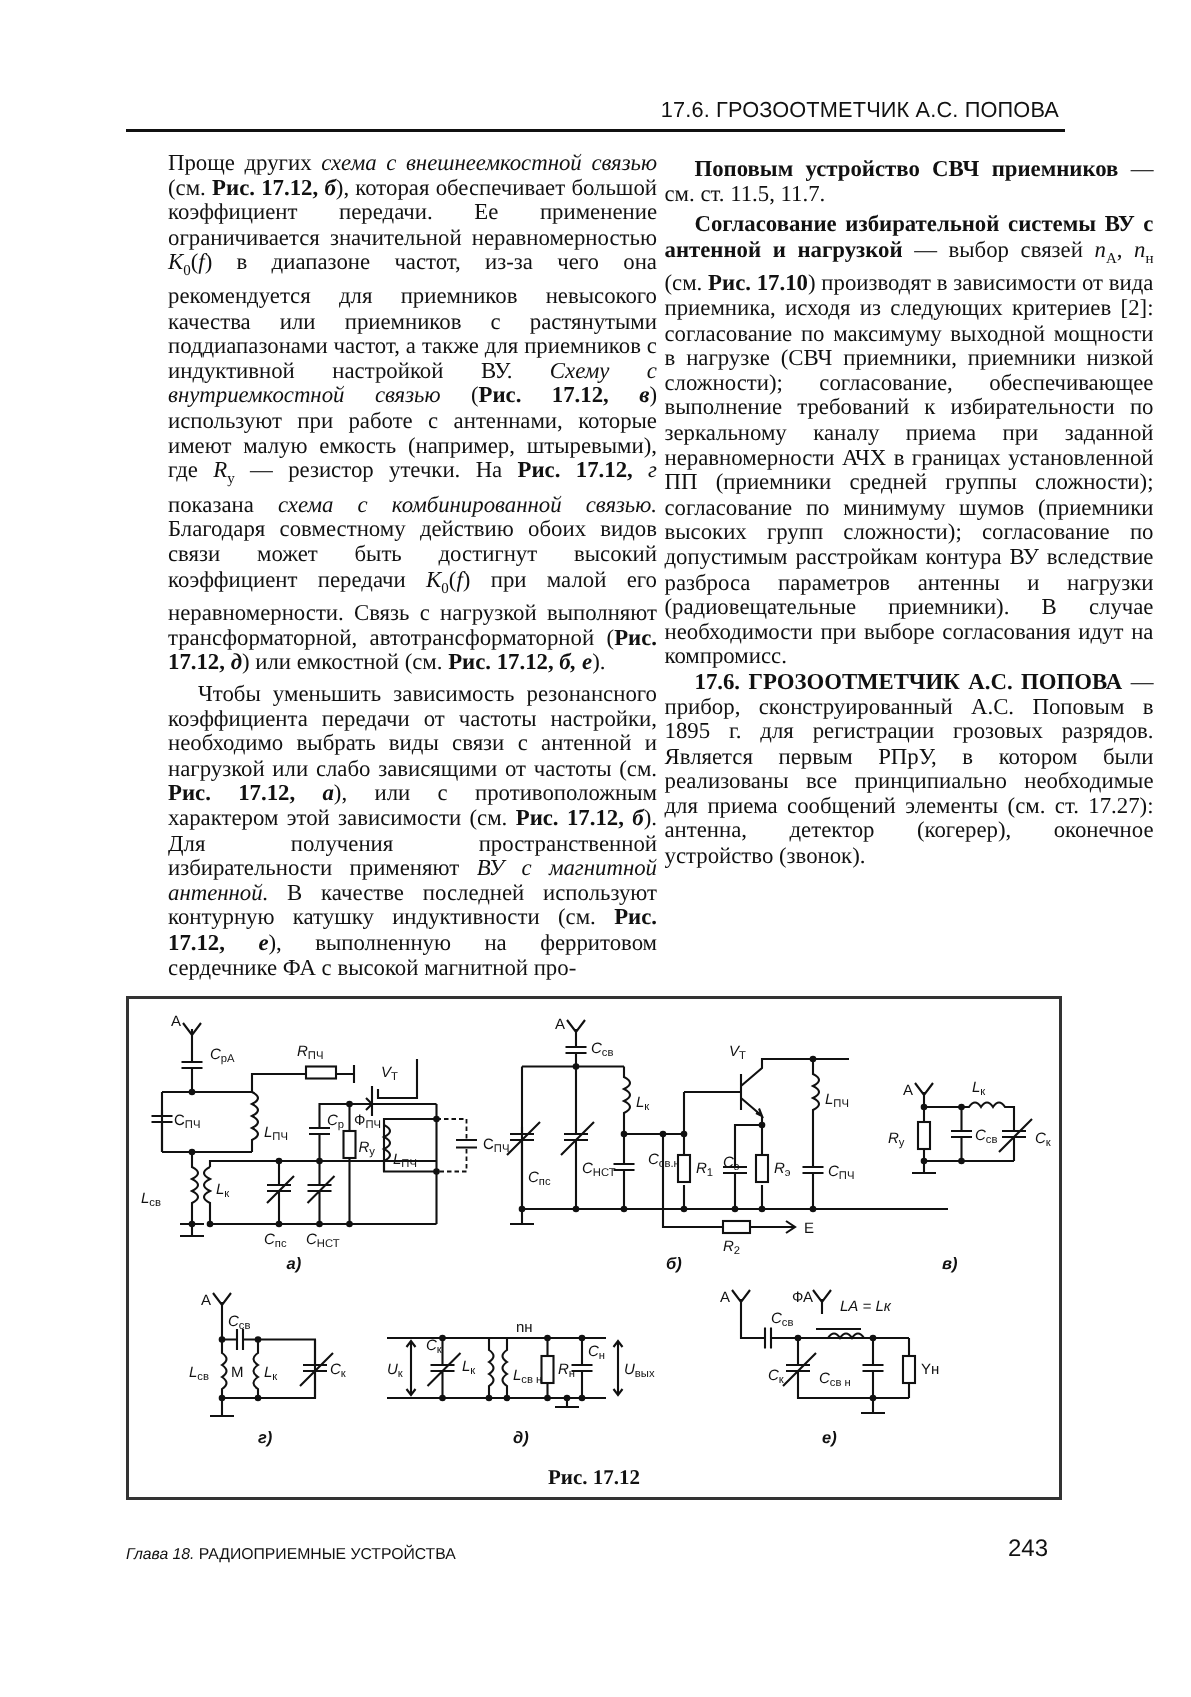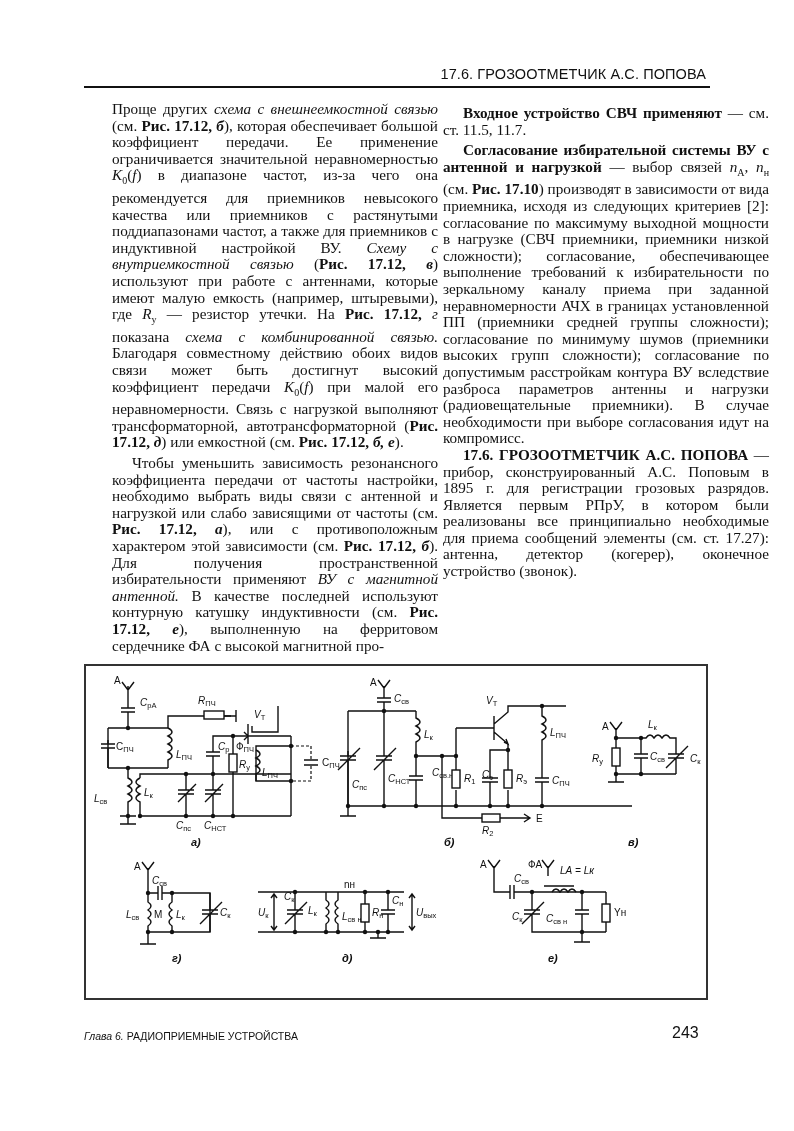--- a/index.html
+++ b/index.html
@@ -56,21 +56,21 @@
 <div class="running-head">
   <span>17.6. ГРОЗООТМЕТЧИК А.С. ПОПОВА</span>
 </div>
 
 <div class="col left">
   <p class="rich"><span>Проще других </span><i>схема с внешнеемкостной связью</i><span> (см. </span><b>Рис. 17.12, </b><b style="font-style: italic;">б</b><span>), которая обеспечивает большой коэффициент передачи. Ее применение ограничивается значительной неравномерностью </span><i>K</i><sub style="font-size: 10px;">0</sub><span>(</span><i>f</i><span>) в диапазоне частот, из-за чего она рекомендуется для приемников невысокого качества или приемников с растянутыми поддиапазонами частот, а также для приемников с индуктивной настройкой ВУ. </span><i>Схему с внутриемкостной связью</i><span> (</span><b>Рис. 17.12, </b><b style="font-style: italic;">в</b><span>) используют при работе с антеннами, которые имеют малую емкость (например, штыревыми), где </span><i>R</i><sub style="font-size: 10px;">у</sub><span> — резистор утечки. На </span><b>Рис. 17.12, </b><i>г</i><span> показана </span><i>схема с комбинированной связью.</i><span> Благодаря совместному действию обоих видов связи может быть достигнут высокий коэффициент передачи </span><i>K</i><sub style="font-size: 10px;">0</sub><span>(</span><i>f</i><span>) при малой его неравномерности. Связь с нагрузкой выполняют трансформаторной, автотрансформаторной (</span><b>Рис. 17.12, </b><b style="font-style: italic;">д</b><span>) или емкостной (см. </span><b>Рис. 17.12, </b><b style="font-style: italic;">б, е</b><span>).</span></p>
   <p class="rich ind gap"><span>Чтобы уменьшить зависимость резонансного коэффициента передачи от частоты настройки, необходимо выбрать виды связи с антенной и нагрузкой или слабо зависящими от частоты (см. </span><b>Рис. 17.12, </b><b style="font-style: italic;">а</b><span>), или с противоположным характером этой зависимости (см. </span><b>Рис. 17.12, </b><b style="font-style: italic;">б</b><span>). Для получения пространственной избирательности применяют </span><i>ВУ с магнитной антенной.</i><span> В качестве последней используют контурную катушку индуктивности (см. </span><b>Рис. 17.12, </b><b style="font-style: italic;">е</b><span>), выполненную на ферритовом сердечнике ФА с высокой магнитной про-</span></p>
 </div>
 
 <div class="col right">
-  <p class="rich ind gap"><b>Входное устройство СВЧ применяют</b><span> — см. ст. 11.5, 11.7.</span></p>
+  <p class="rich ind gap"><b>Поповым устройство СВЧ приемников</b><span> — см. ст. 11.5, 11.7.</span></p>
   <p class="rich ind gap"><b>Согласование избирательной системы ВУ с антенной и нагрузкой</b><span> — выбор связей </span><i>n</i><sub style="font-size: 10px;">А</sub><span>, </span><i>n</i><sub style="font-size: 10px;">н</sub><span> (см. </span><b>Рис. 17.10</b><span>) производят в зависимости от вида приемника, исходя из следующих критериев [2]: согласование по максимуму выходной мощности в нагрузке (СВЧ приемники, приемники низкой сложности); согласование, обеспечивающее выполнение требований к избирательности по зеркальному каналу приема при заданной неравномерности АЧХ в границах установленной ПП (приемники средней группы сложности); согласование по минимуму шумов (приемники высоких групп сложности); согласование по допустимым расстройкам контура ВУ вследствие разброса параметров антенны и нагрузки (радиовещательные приемники). В случае необходимости при выборе согласования идут на компромисс.</span></p>
   <p class="rich ind"><b>17.6. ГРОЗООТМЕТЧИК А.С. ПОПОВА</b><span> — прибор, сконструированный А.С. Поповым в 1895 г. для регистрации грозовых разрядов. Является первым РПрУ, в котором были реализованы все принципиально необходимые для приема сообщений элементы (см. ст. 17.27): антенна, детектор (когерер), оконечное устройство (звонок).</span></p>
 </div>
 
 <div class="figure">
   <svg width="624" height="336" viewBox="0 0 624 336">
 
     <g transform="translate(0,0)">
       <g>
         <path class="w" d="M42 20 L42 36 M36 16 L42 24 L48 16"></path>
@@ -252,18 +252,19 @@
       <text x="426" y="254"><tspan>C</tspan><tspan font-size="7.5" font-style="normal" dy="2">к</tspan></text>
       <path class="w" d="M496 226 L496 244 M489 244 L503 244 M489 248 L503 248 M496 248 L496 266 M496 266 L496 276 M488 276 L504 276"></path>
       <text x="460" y="256"><tspan>C</tspan><tspan font-size="7.5" font-style="normal" dy="2">св н</tspan></text>
       <circle class="dot" cx="496" cy="266" r="2.2"></circle>
       <path class="w" d="M520 226 L520 238 M520 256 L520 266"></path>
       <rect class="res" x="516" y="238" width="8" height="18"></rect>
       <text class="up" x="528" y="250">Yн</text>
       <text class="sub" x="462" y="296">е)</text>
     </g>
   </svg>
+  <div class="caption">Рис. 17.12</div>
 </div>
 
 <div class="footer-left">
-  <i>Глава 6.</i><span> РАДИОПРИЕМНЫЕ УСТРОЙСТВА</span>
+  <i>Глава 18.</i><span> РАДИОПРИЕМНЫЕ УСТРОЙСТВА</span>
 </div>
 <div class="footer-right">243</div>
 
 </body></html>

